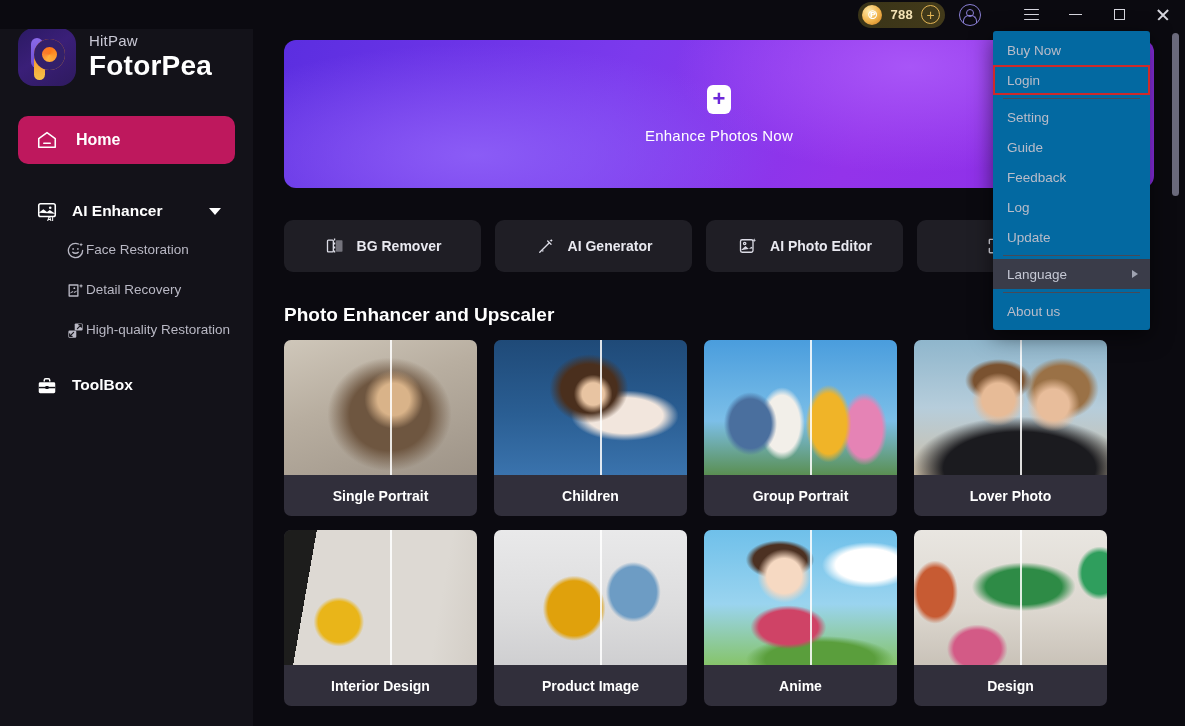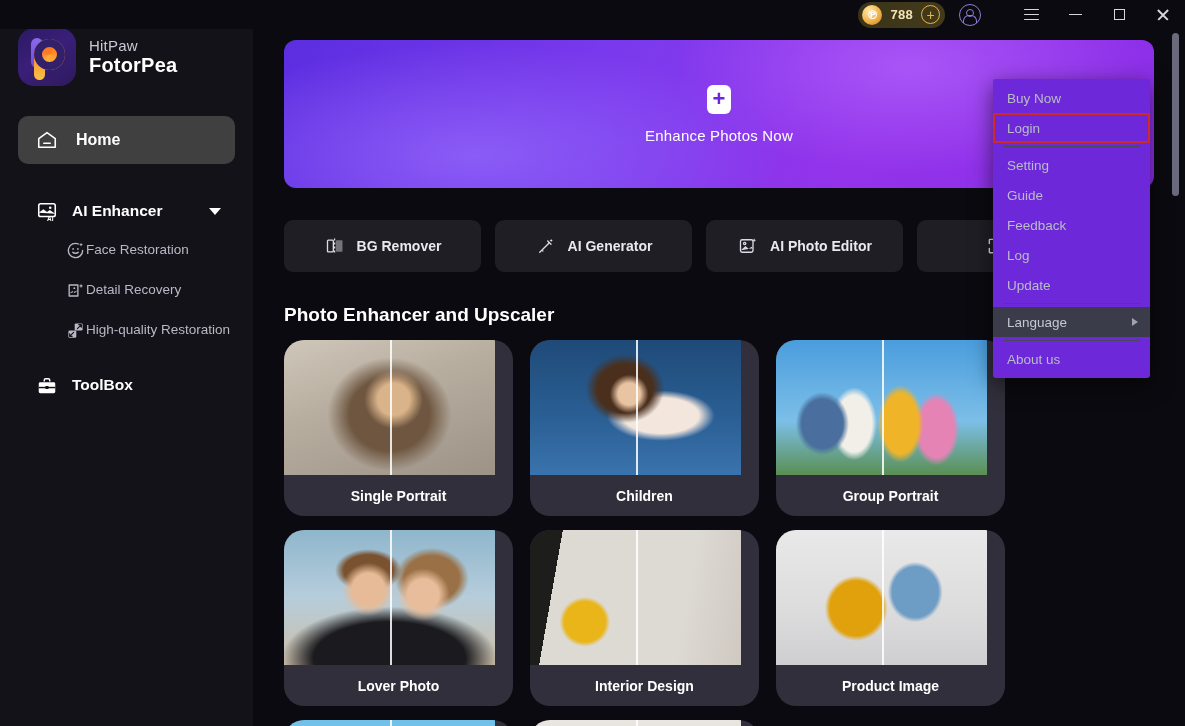--- a/index.html
+++ b/index.html
@@ -96,25 +96,25 @@
     position: absolute; left: 16px; top: 11px; width: 31px; height: 31px;
     border-radius: 50%;
     background: conic-gradient(from 20deg,#ff7a18,#ff9a2e,#ffb13d,#f97b2c,#ff7a18);
     box-shadow: inset 0 0 0 8px #33206b;
   }
   .brand-logo .p-stem {
     position: absolute; left: 16px; top: 26px; width: 11px; height: 26px;
     border-radius: 6px; background: linear-gradient(180deg,#f78f2a,#f6c24a);
   }
   .brand-text .b1 { font-size: 15px; color: #c9c8d4; line-height: 1.15; letter-spacing: .2px;}
-  .brand-text .b2 { font-size: 20px; font-weight: bold; color: #ffffff; line-height: 1.15; letter-spacing: .2px;}
+  .brand-text .b2 { font-size: 28px; font-weight: bold; color: #ffffff; line-height: 1.15; letter-spacing: .2px;}
 
   .nav-home {
     margin: 30px 18px 0 18px; height: 48px; border-radius: 10px;
-    background: #404040; display: flex; align-items: center; gap: 18px;
+    background: #be185d; display: flex; align-items: center; gap: 18px;
     padding-left: 18px; cursor: pointer;
   }
   .nav-home .lbl { font-size: 16px; font-weight: bold; color: #fff; }
 
   .nav-group {
     margin: 28px 18px 0 18px; height: 38px;
     display: flex; align-items: center; gap: 14px; padding-left: 18px;
     cursor: pointer;
   }
   .nav-group .lbl { font-size: 15.5px; font-weight: bold; color: #ffffff; flex: 1; }
@@ -161,21 +161,21 @@
     width: 197px; height: 52px; border-radius: 9px; background: #1f1e25;
     display: flex; align-items: center; justify-content: center; gap: 11px;
     cursor: pointer; color: #e9e9f0; font-size: 14px; font-weight: bold;
     flex: none; white-space: nowrap; overflow: hidden;
   }
 
   .sec-title { font-size: 19px; font-weight: bold; color: #fff; margin: 32px 0 14px 0; }
 
   .grid { display: flex; flex-wrap: wrap; gap: 14px 17px; }
   .card {
-    width: 229px; border-radius: 20px; background: #312f3b; overflow: hidden;
+    width: 193px; border-radius: 7px; background: #312f3b; overflow: hidden;
     cursor: pointer; flex: none;
   }
   .card .thumb { width: 211px; height: 135px; position: relative; overflow: hidden; }
   .card .thumb .split {
     position: absolute; left: 50%; top: 0; width: 2px; height: 100%;
     background: rgba(255,255,255,.85); z-index: 3;
   }
   .card .cap {
     height: 41px; display: flex; align-items: center; justify-content: center;
     font-size: 14px; font-weight: bold; color: #fff;
@@ -247,24 +247,23 @@
     background: transparent; z-index: 20;
   }
   .scrollbar-thumb {
     width: 7px; height: 163px; border-radius: 4px;
     background: #6b6a7c; cursor: pointer;
   }
 
   
   .menu {
     position: absolute; top: 31px; left: 993px; width: 157px;
-    background: #6d28d9; border-radius: 3px; z-index: 60;
+    background: #0369a1; border-radius: 3px; z-index: 60;
     padding: 4px 0 4px 0;
     box-shadow: 0 6px 22px rgba(0,0,0,.55);
-    margin-top: 48px;
   }
   .menu-item {
     height: 30px; display: flex; align-items: center; justify-content: space-between;
     padding: 0 12px 0 14px; font-size: 13.5px; color: #b9bcc9; cursor: pointer;
     position: relative;
   }
   .menu-item.highlight { background: #3a3c49; color: #c5c8d4; }
   .menu-item.selected {
     outline: 2px solid #cf2a2a; outline-offset: -2px;
   }

